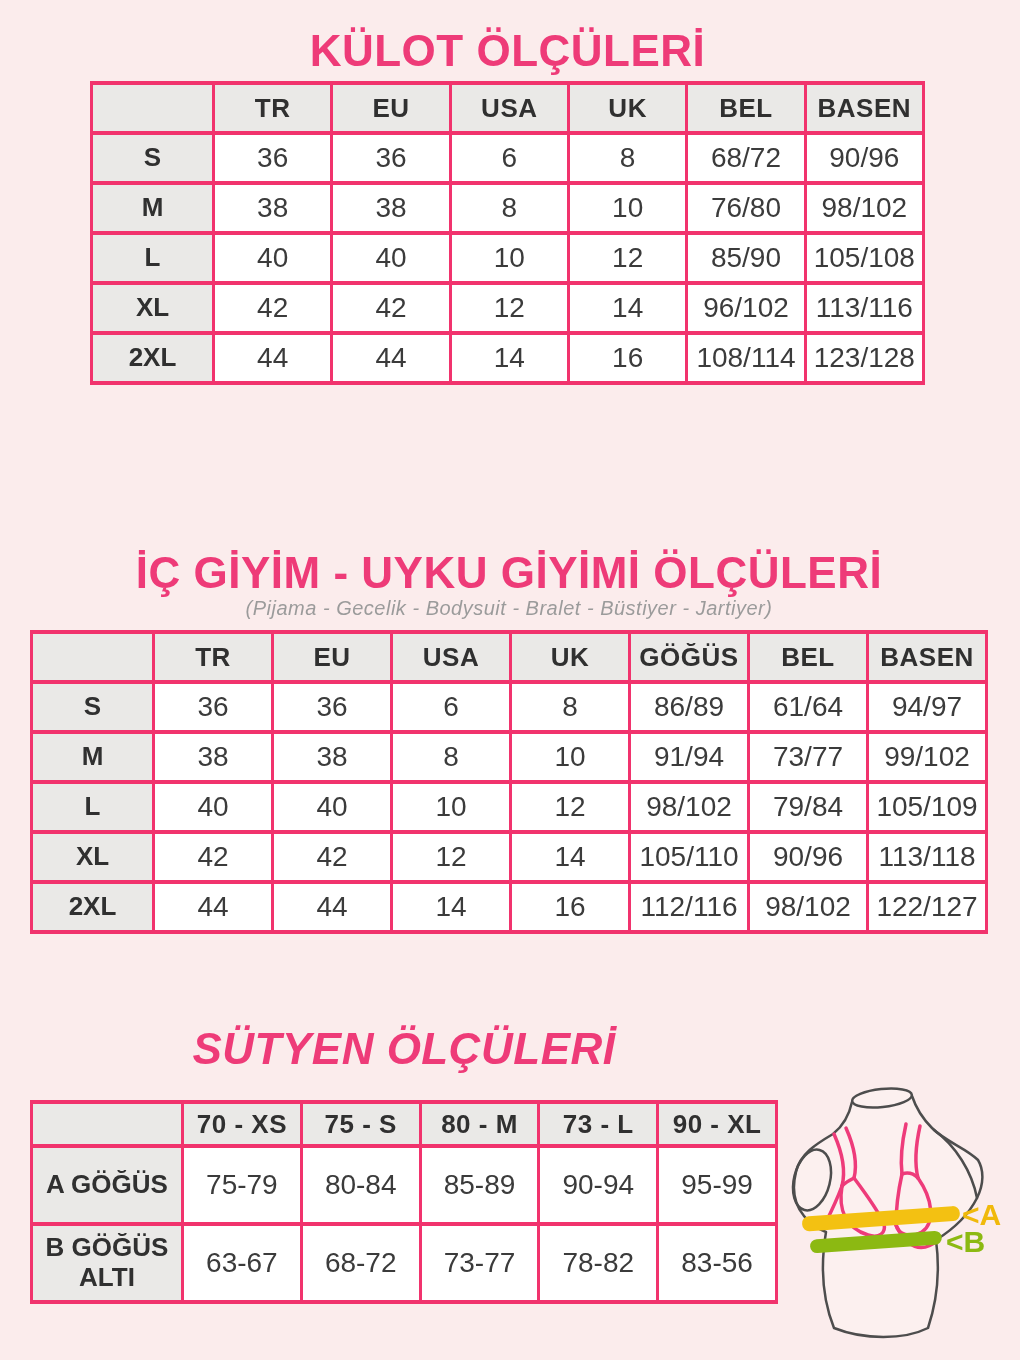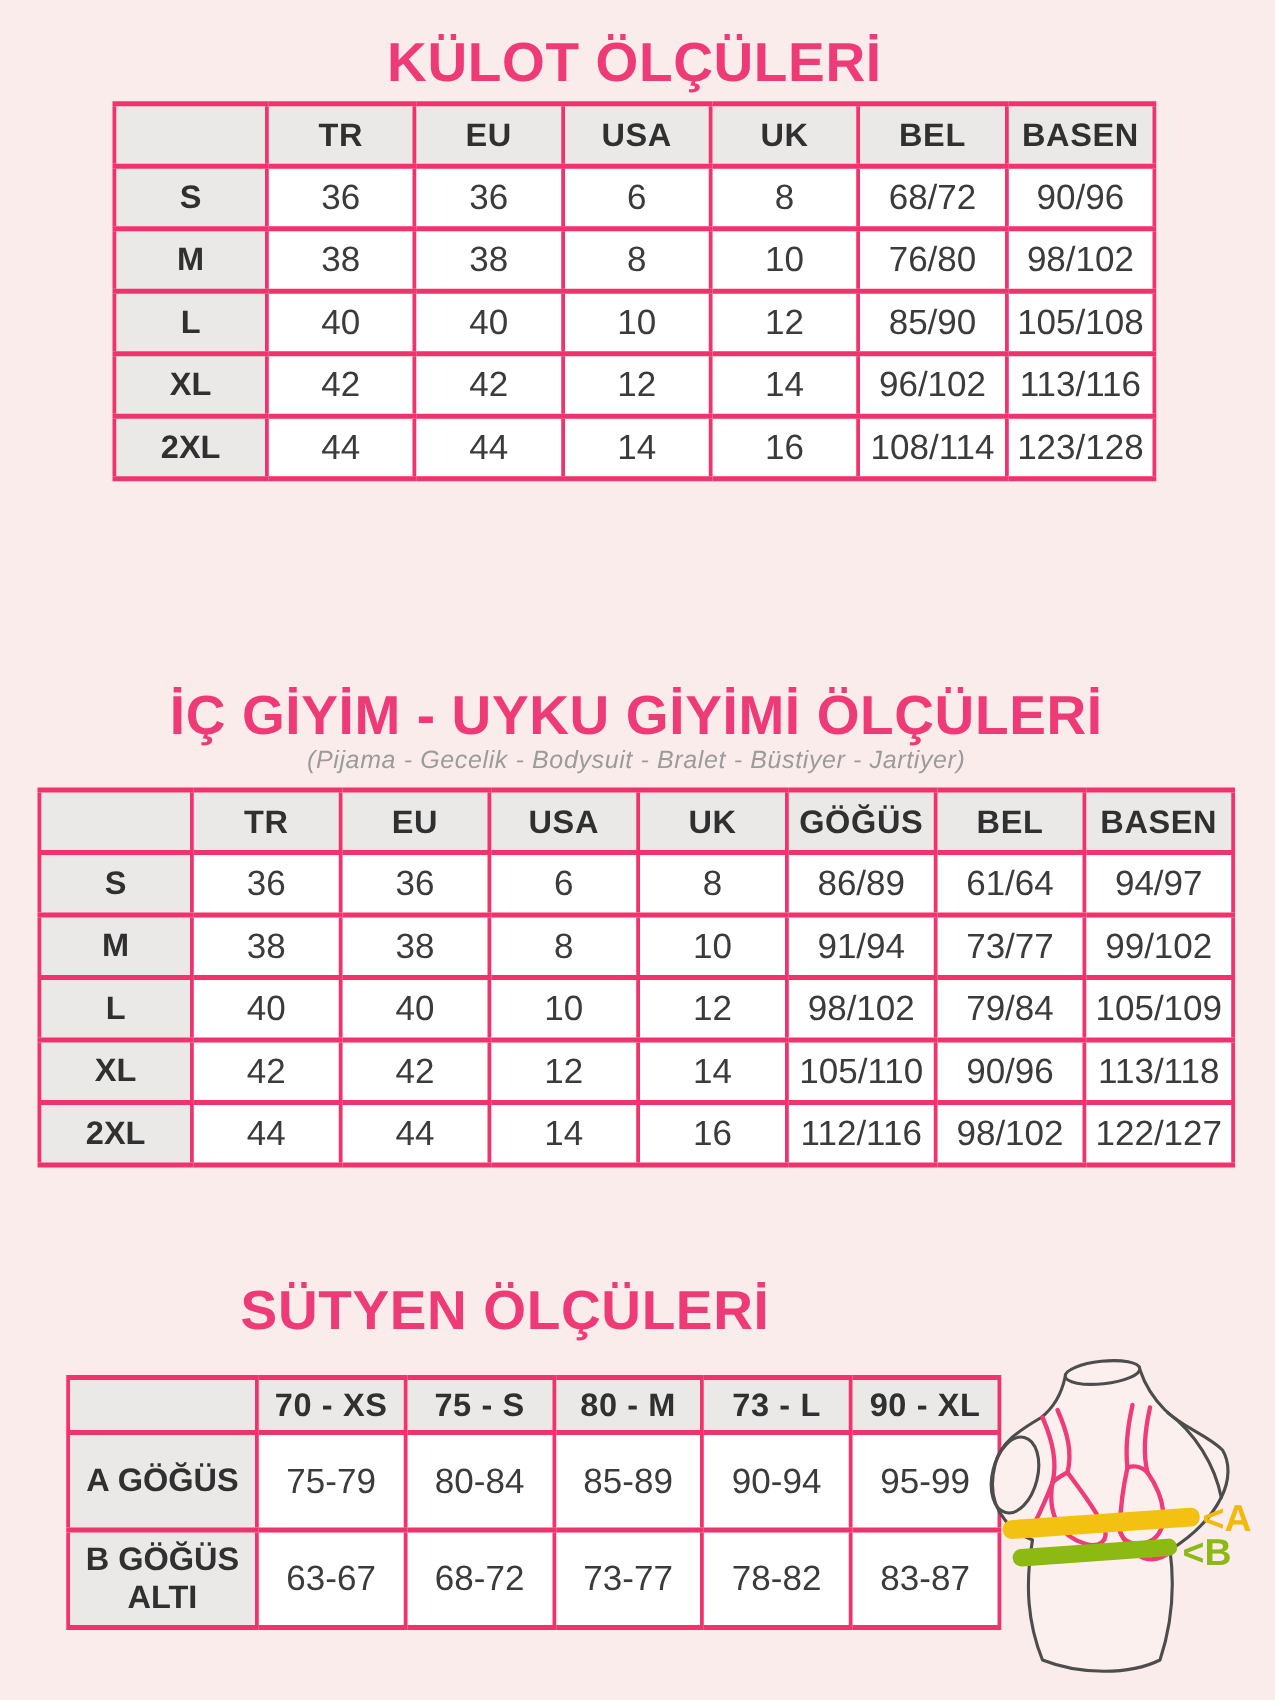--- a/index.html
+++ b/index.html
@@ -14,21 +14,21 @@
     font-weight:800;color:#EE3B78;font-size:44px;
     letter-spacing:.5px;white-space:nowrap;
   }
   #title-kulot{left:90px;top:26px;width:835px;}
   #title-icgiyim{left:30px;top:548px;width:958px;}
   #subtitle-icgiyim{
     position:absolute;left:30px;top:597px;width:958px;margin:0;
     text-align:center;color:#9B9B9B;font-size:20px;
     font-style:italic;font-weight:400;letter-spacing:.5px;
   }
-  #title-sutyen{left:30px;top:1024px;width:748px;}
+  #title-sutyen{left:30px;top:1024px;width:748px;font-style:italic;}
 
   table.size-table{
     position:absolute;border-collapse:collapse;table-layout:fixed;
   }
   .size-table th,.size-table td{
     border:solid #F1336D;border-width:4px 3px;
     text-align:center;vertical-align:middle;
     padding:0;overflow:hidden;
   }
   .size-table thead th{
@@ -44,21 +44,21 @@
     font-weight:400;font-size:28px;
   }
   #tbl-kulot{left:90px;top:81px;width:835px;}
   #tbl-kulot tr{height:50px;}
   #tbl-kulot tr > :first-child{width:119px;}
 
   #tbl-icgiyim{left:30px;top:630px;width:958px;}
   #tbl-icgiyim tr{height:50px;}
   #tbl-icgiyim tr > :first-child{width:119px;}
 
-  #tbl-sutyen{left:30px;top:1100px;width:748px;margin-left:23px;}
+  #tbl-sutyen{left:30px;top:1100px;width:748px;}
   #tbl-sutyen thead tr{height:44px;}
   #tbl-sutyen tbody tr{height:78px;}
   #tbl-sutyen tr > :first-child{width:148px;}
 
   #bra-diagram{position:absolute;left:788px;top:1082px;}
   #bra-diagram text{
     font-family:"Liberation Sans",sans-serif;
     font-weight:800;font-size:30px;
   }
 </style>
@@ -222,21 +222,21 @@
           <td>85-89</td>
           <td>90-94</td>
           <td>95-99</td>
         </tr>
         <tr>
           <th>B GÖĞÜS ALTI</th>
           <td>63-67</td>
           <td>68-72</td>
           <td>73-77</td>
           <td>78-82</td>
-          <td>83-87</td>
+          <td>83-56</td>
         </tr>
       </tbody>
     </table>
 
   <svg id="bra-diagram" width="232" height="272" viewBox="0 0 232 272">
 
     <path d="M 64,20
              C 61,34 55,44 45,52
              C 28,62 12,72 8,90
              C 4,106 6,122 16,134

